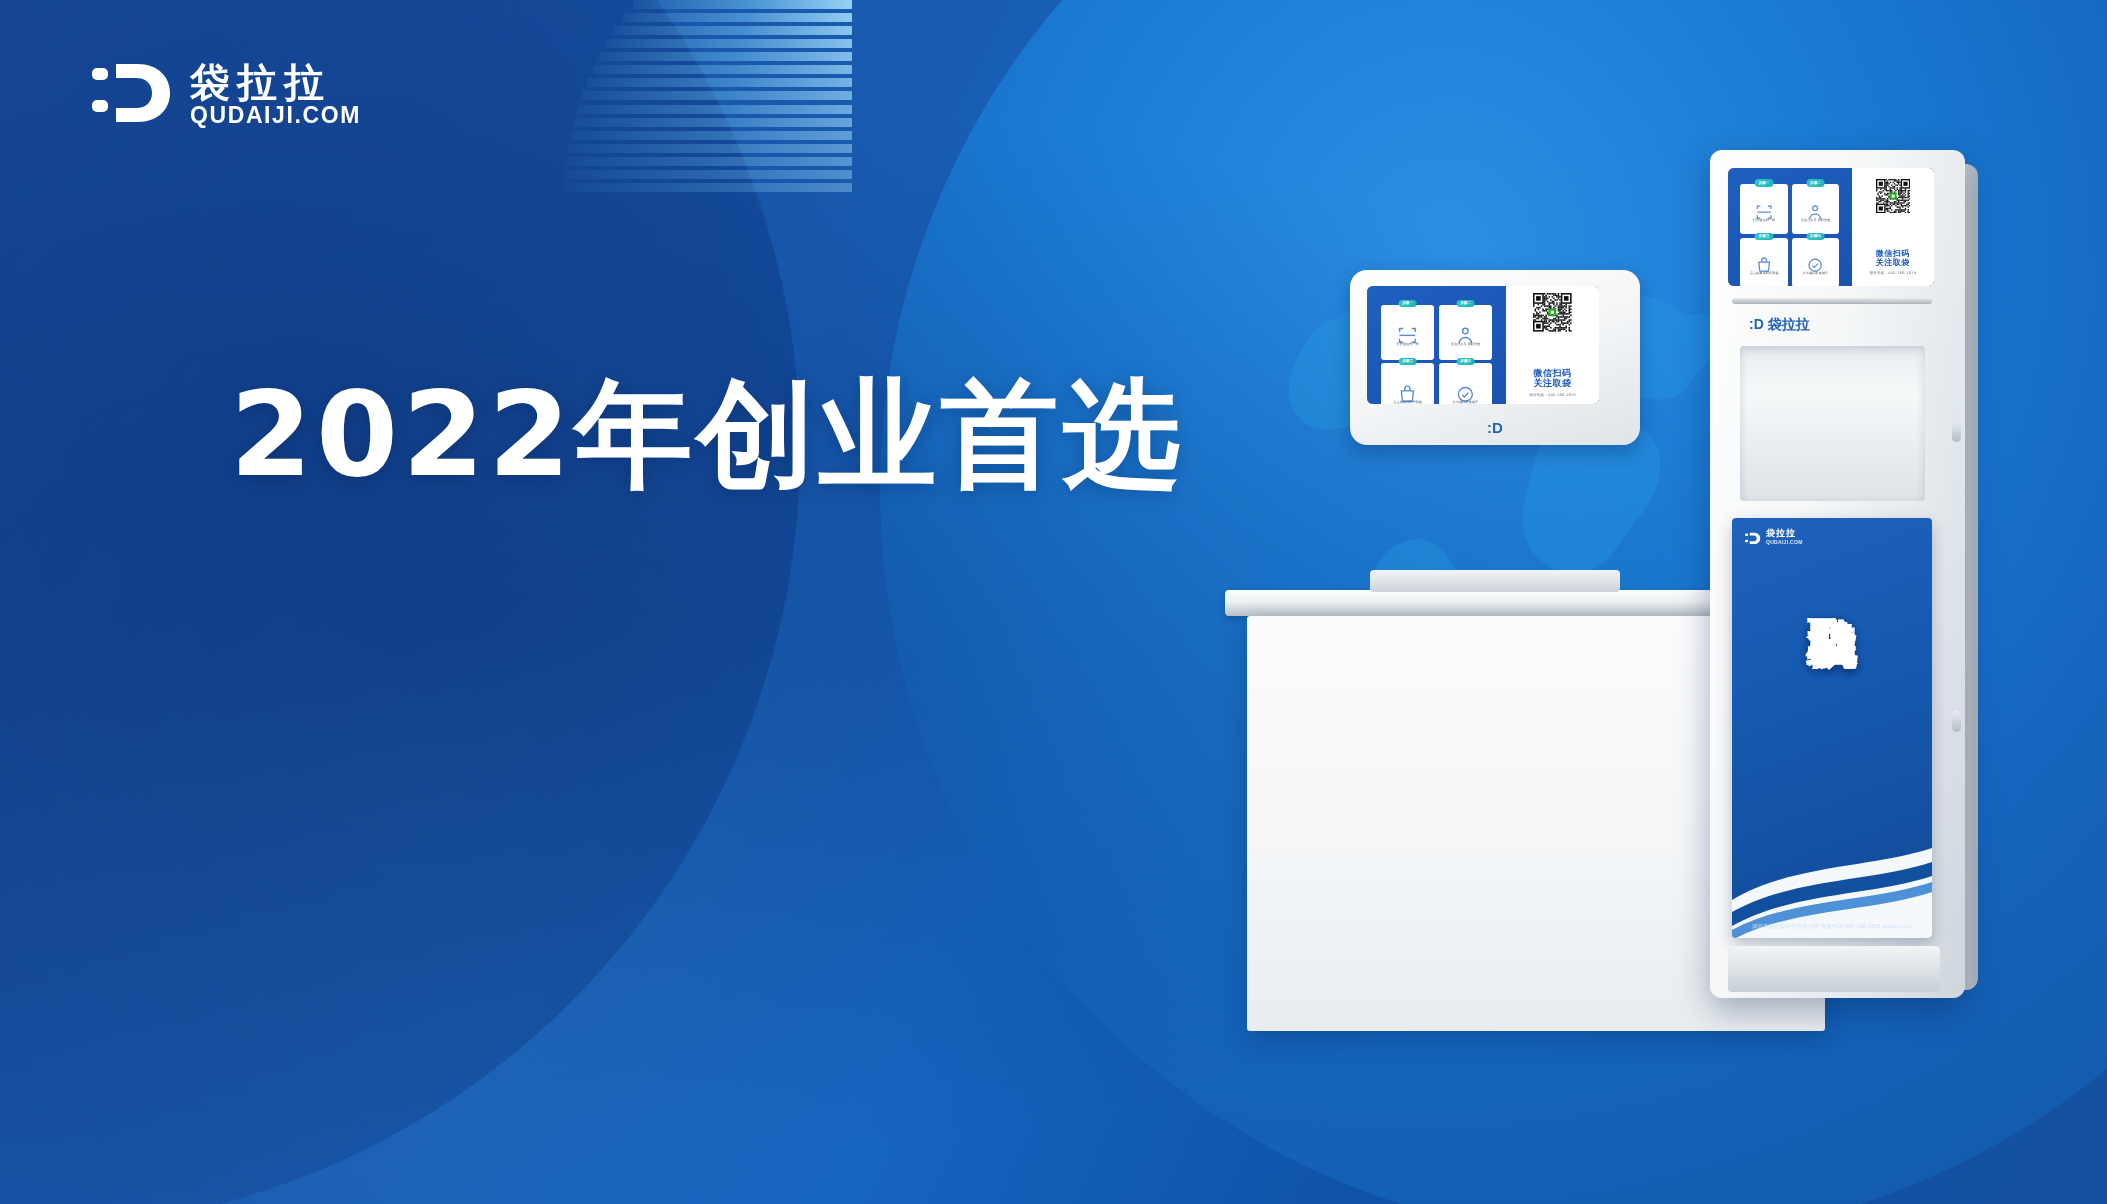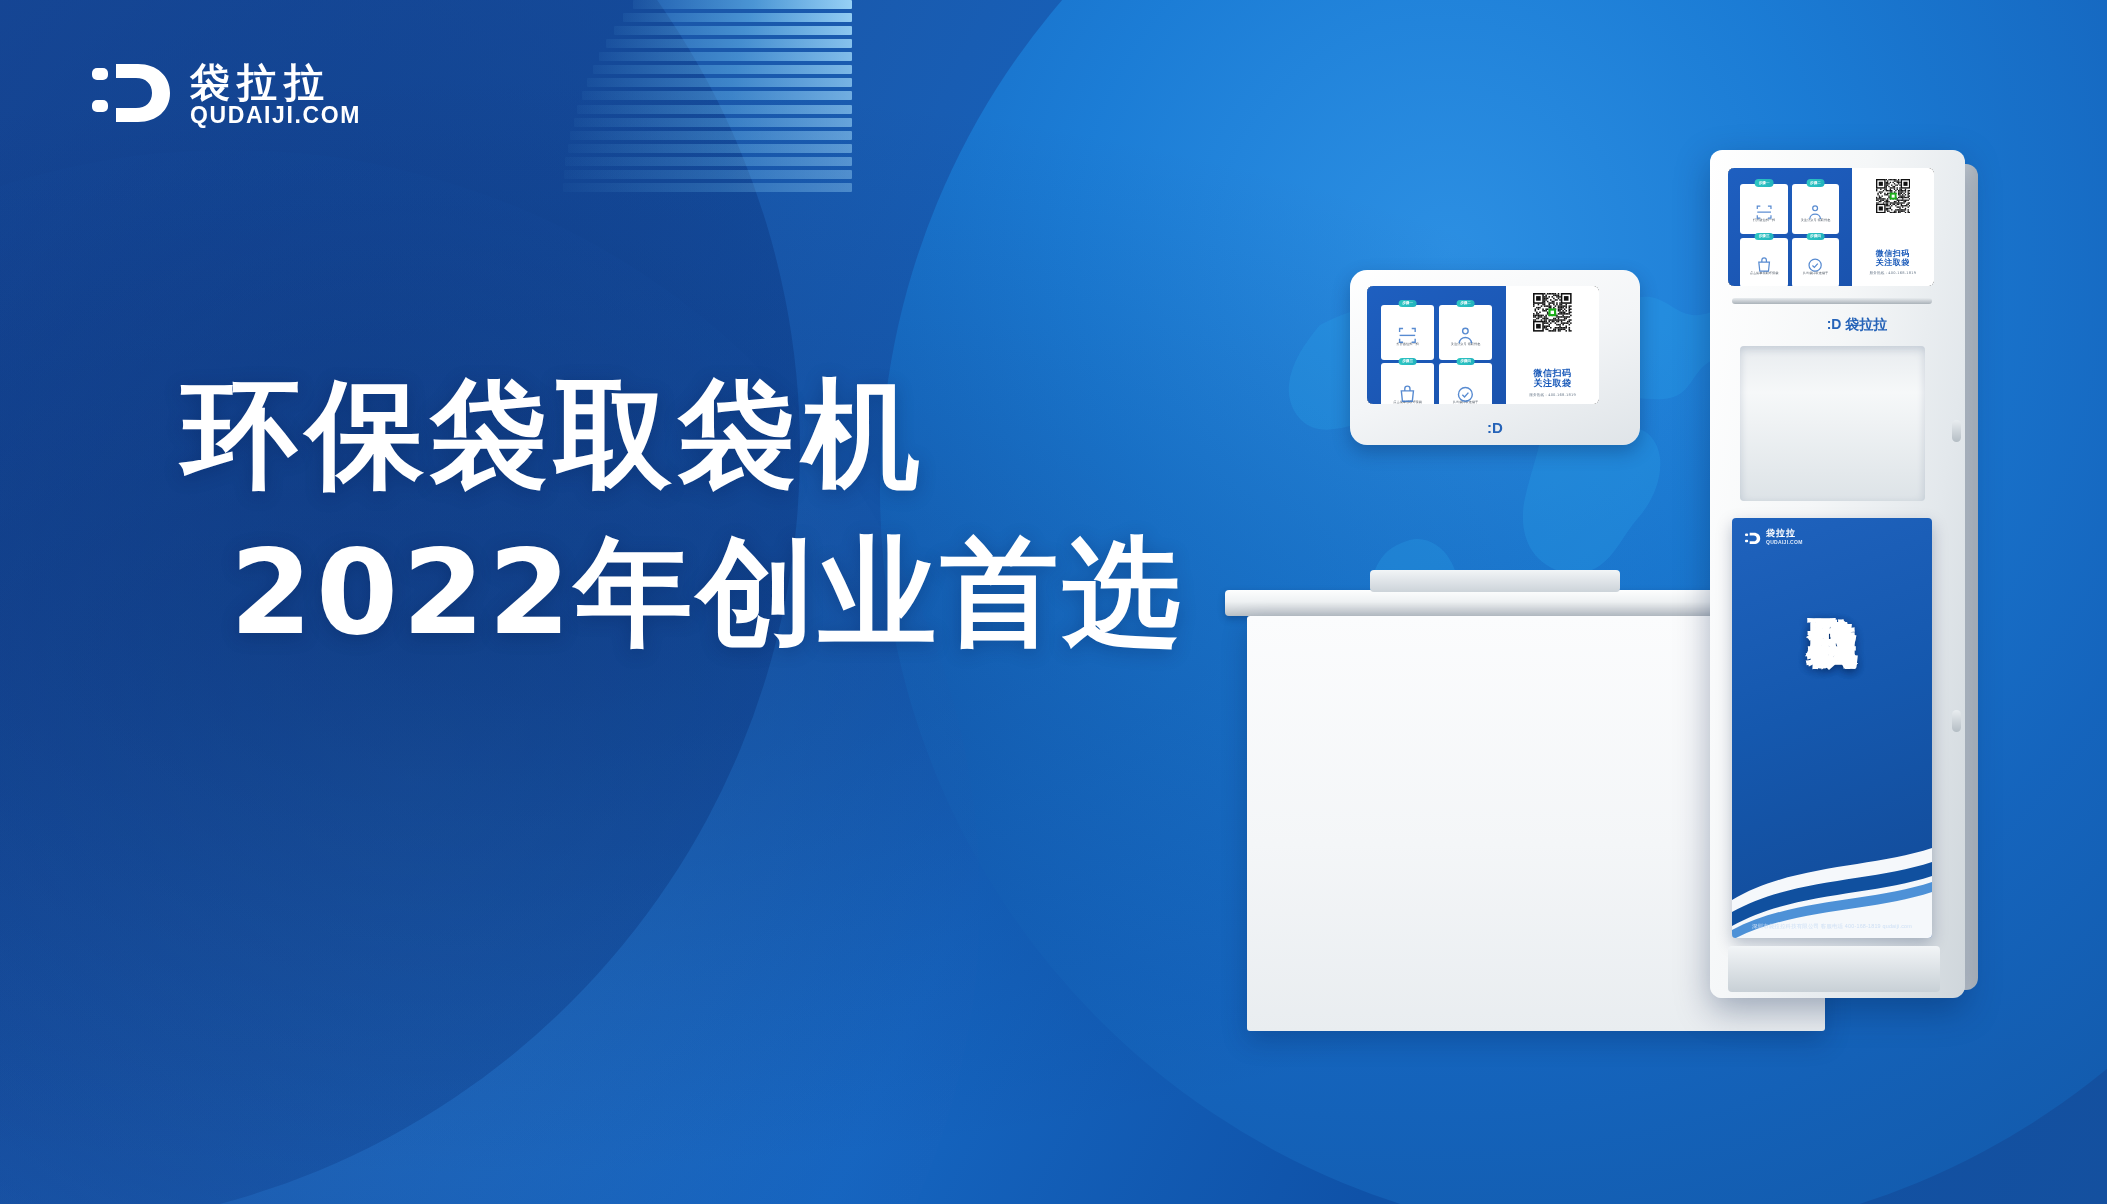--- a/index.html
+++ b/index.html
@@ -137,21 +137,21 @@
   }
   .tall-side{
     position:absolute;left:236px;top:14px;width:32px;height:826px;border-radius:0 12px 12px 0;
     background:linear-gradient(90deg,#dfe4e9 0%,#c5ccd2 60%,#aeb6bd 100%);
   }
   .tall-screen{
     position:absolute;left:18px;top:18px;width:206px;height:118px;border-radius:6px;
     background:#111;overflow:hidden;box-shadow:inset 0 0 0 3px #111;
   }
   .tall-logo{
-    position:absolute;left:0;right:0;top:166px;text-align:center;color:#2563b8;
+    position:absolute;left:0;right:0;top:166px;color:#2563b8;
     font-size:14px;font-weight:700;padding-left:39px;
   }
   .tall-slotline{
     position:absolute;left:22px;top:148px;width:200px;height:6px;border-radius:3px;
     background:linear-gradient(180deg,#e8ecef,#aab2b9);
   }
   .tall-chute{
     position:absolute;left:30px;top:196px;width:185px;height:155px;border-radius:4px;
     background:linear-gradient(180deg,#e8ecef 0%,#f6f8f9 30%,#dde3e7 100%);
     box-shadow:inset 0 3px 8px rgba(20,50,95,.18);
@@ -269,21 +269,20 @@
         <path d="M24 4h22c19 0 32 12 32 29s-13 29-32 29H24V48h20c10 0 16-6 16-15s-6-15-16-15H24z" fill="#ffffff"></path>
       </svg>
     </div>
     <div class="logo-text">
       <div class="logo-cn">袋拉拉</div>
       <div class="logo-url">QUDAIJI.COM</div>
     </div>
   </div>
 
   <div class="copy">
-    <div class="h1">环保袋取袋机</div>
     <div class="h1 l2">2022年创业首选</div>
   </div>
 
   <div class="scene">
 
     <div class="desk">
       <div class="desk-top"></div>
       <div class="desk-body"></div>
     </div>
 

